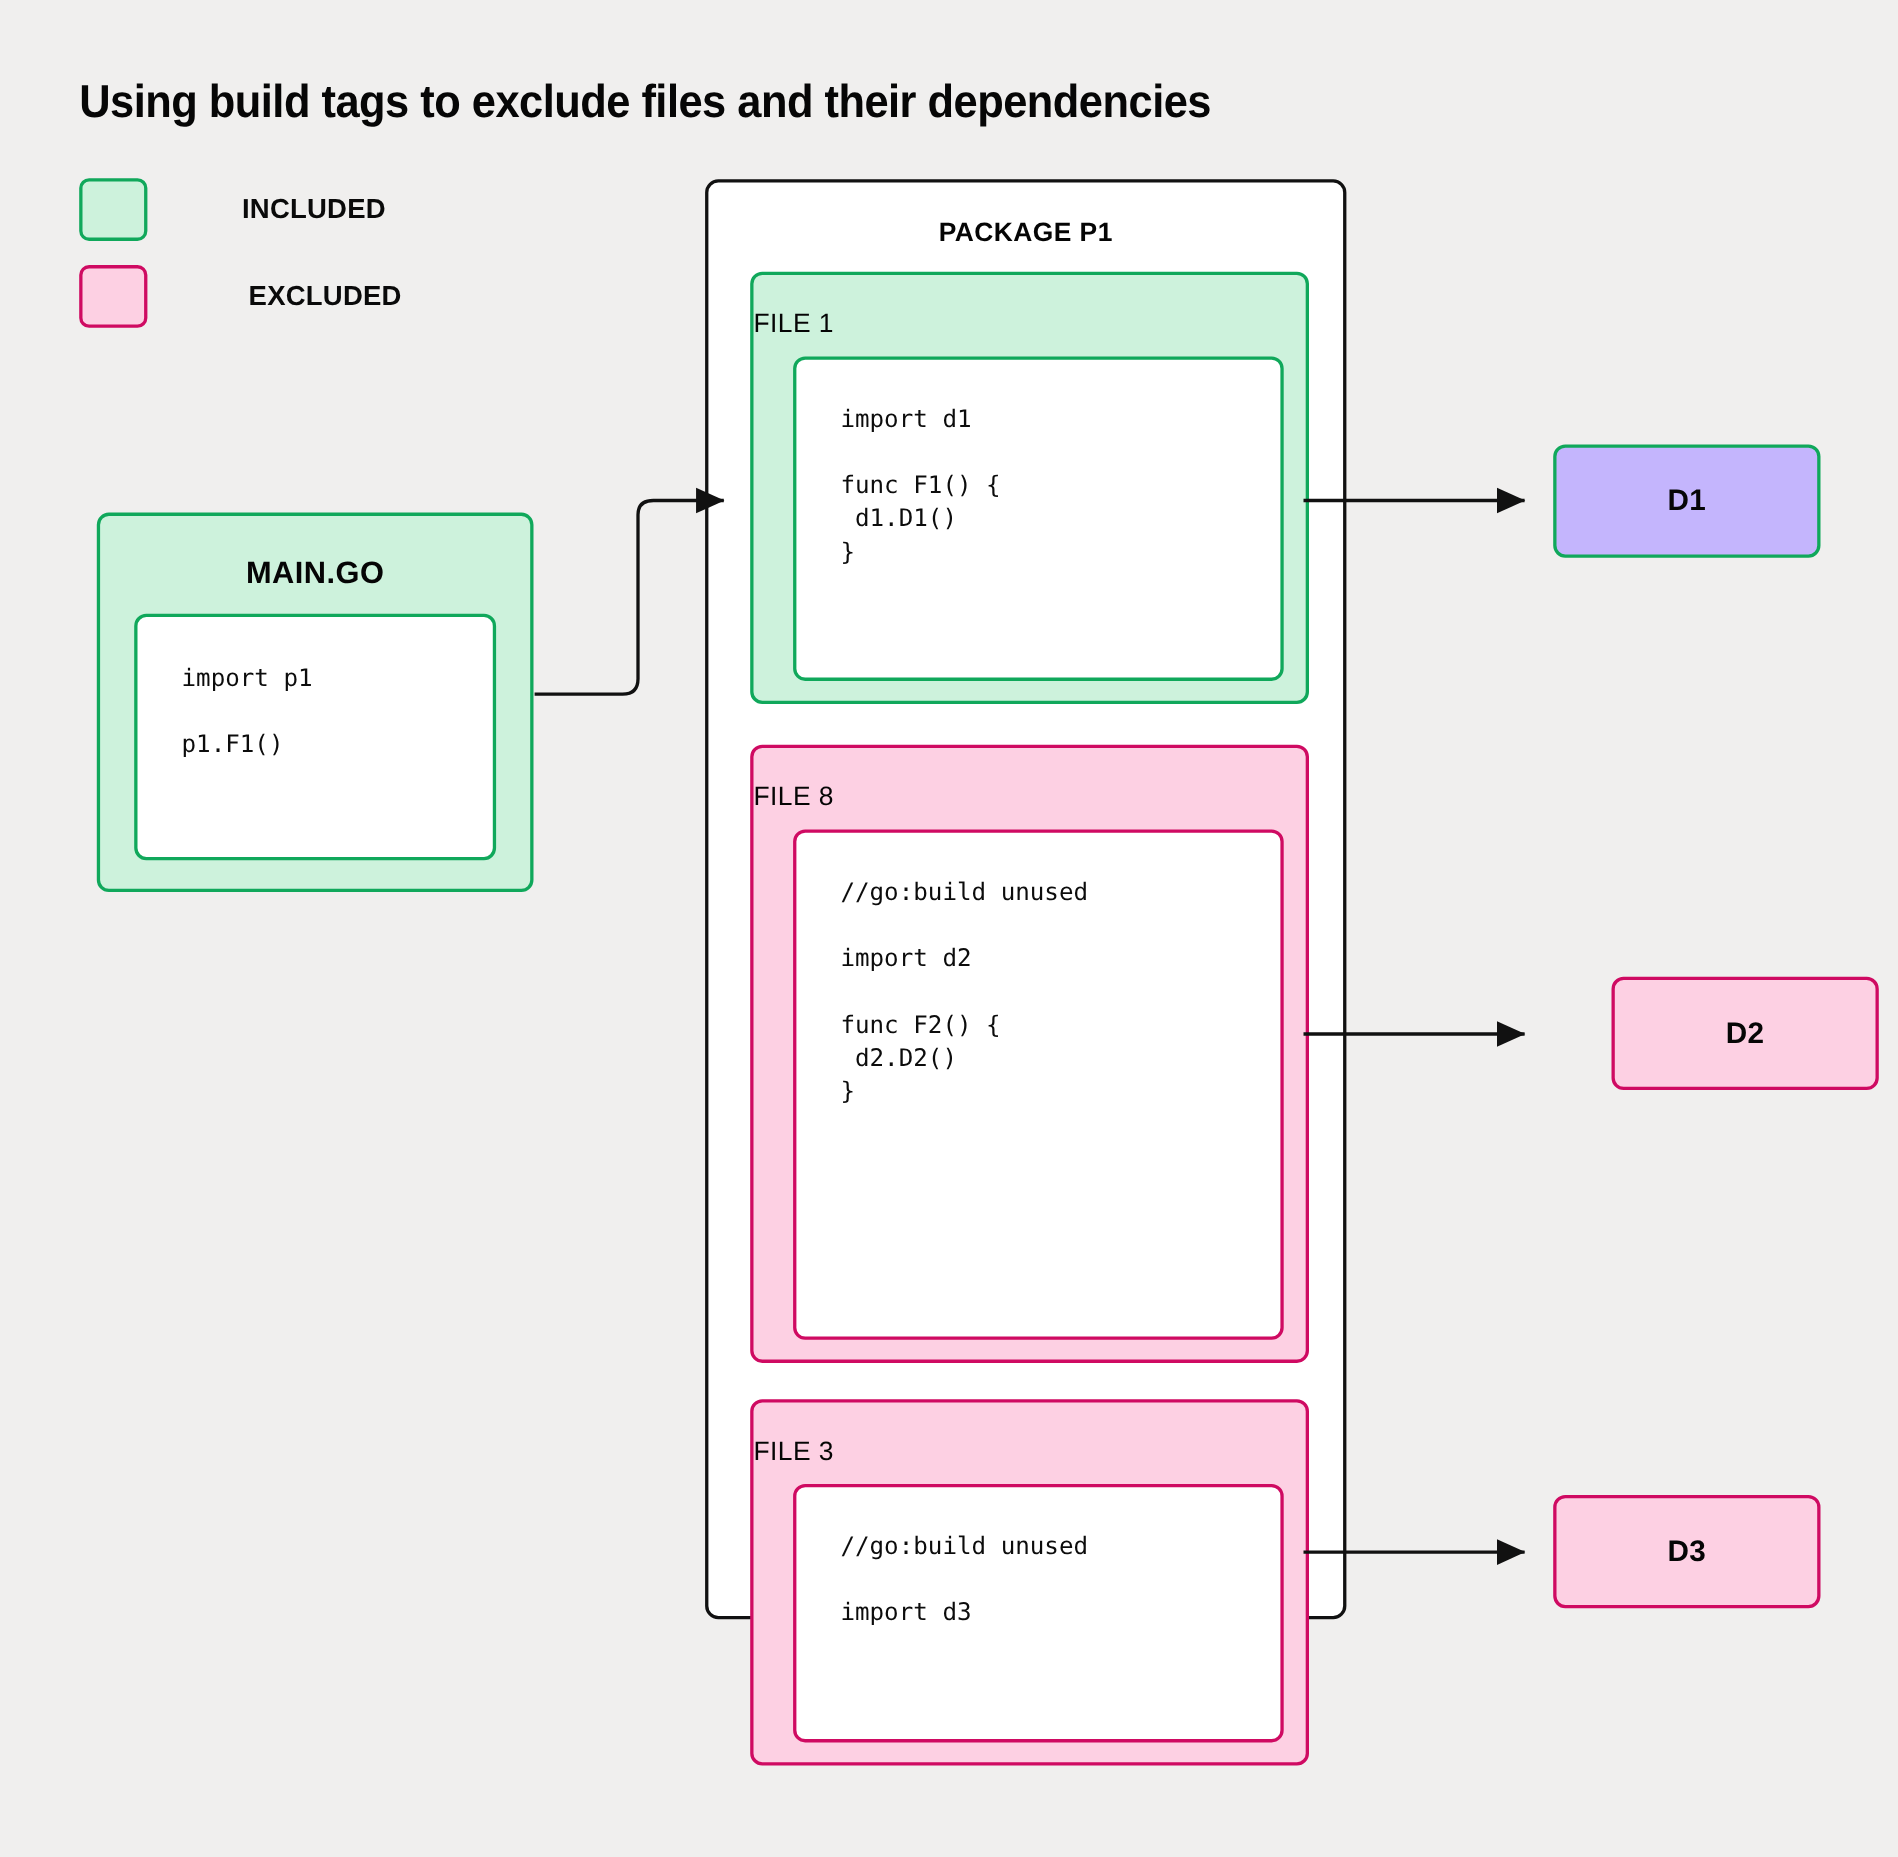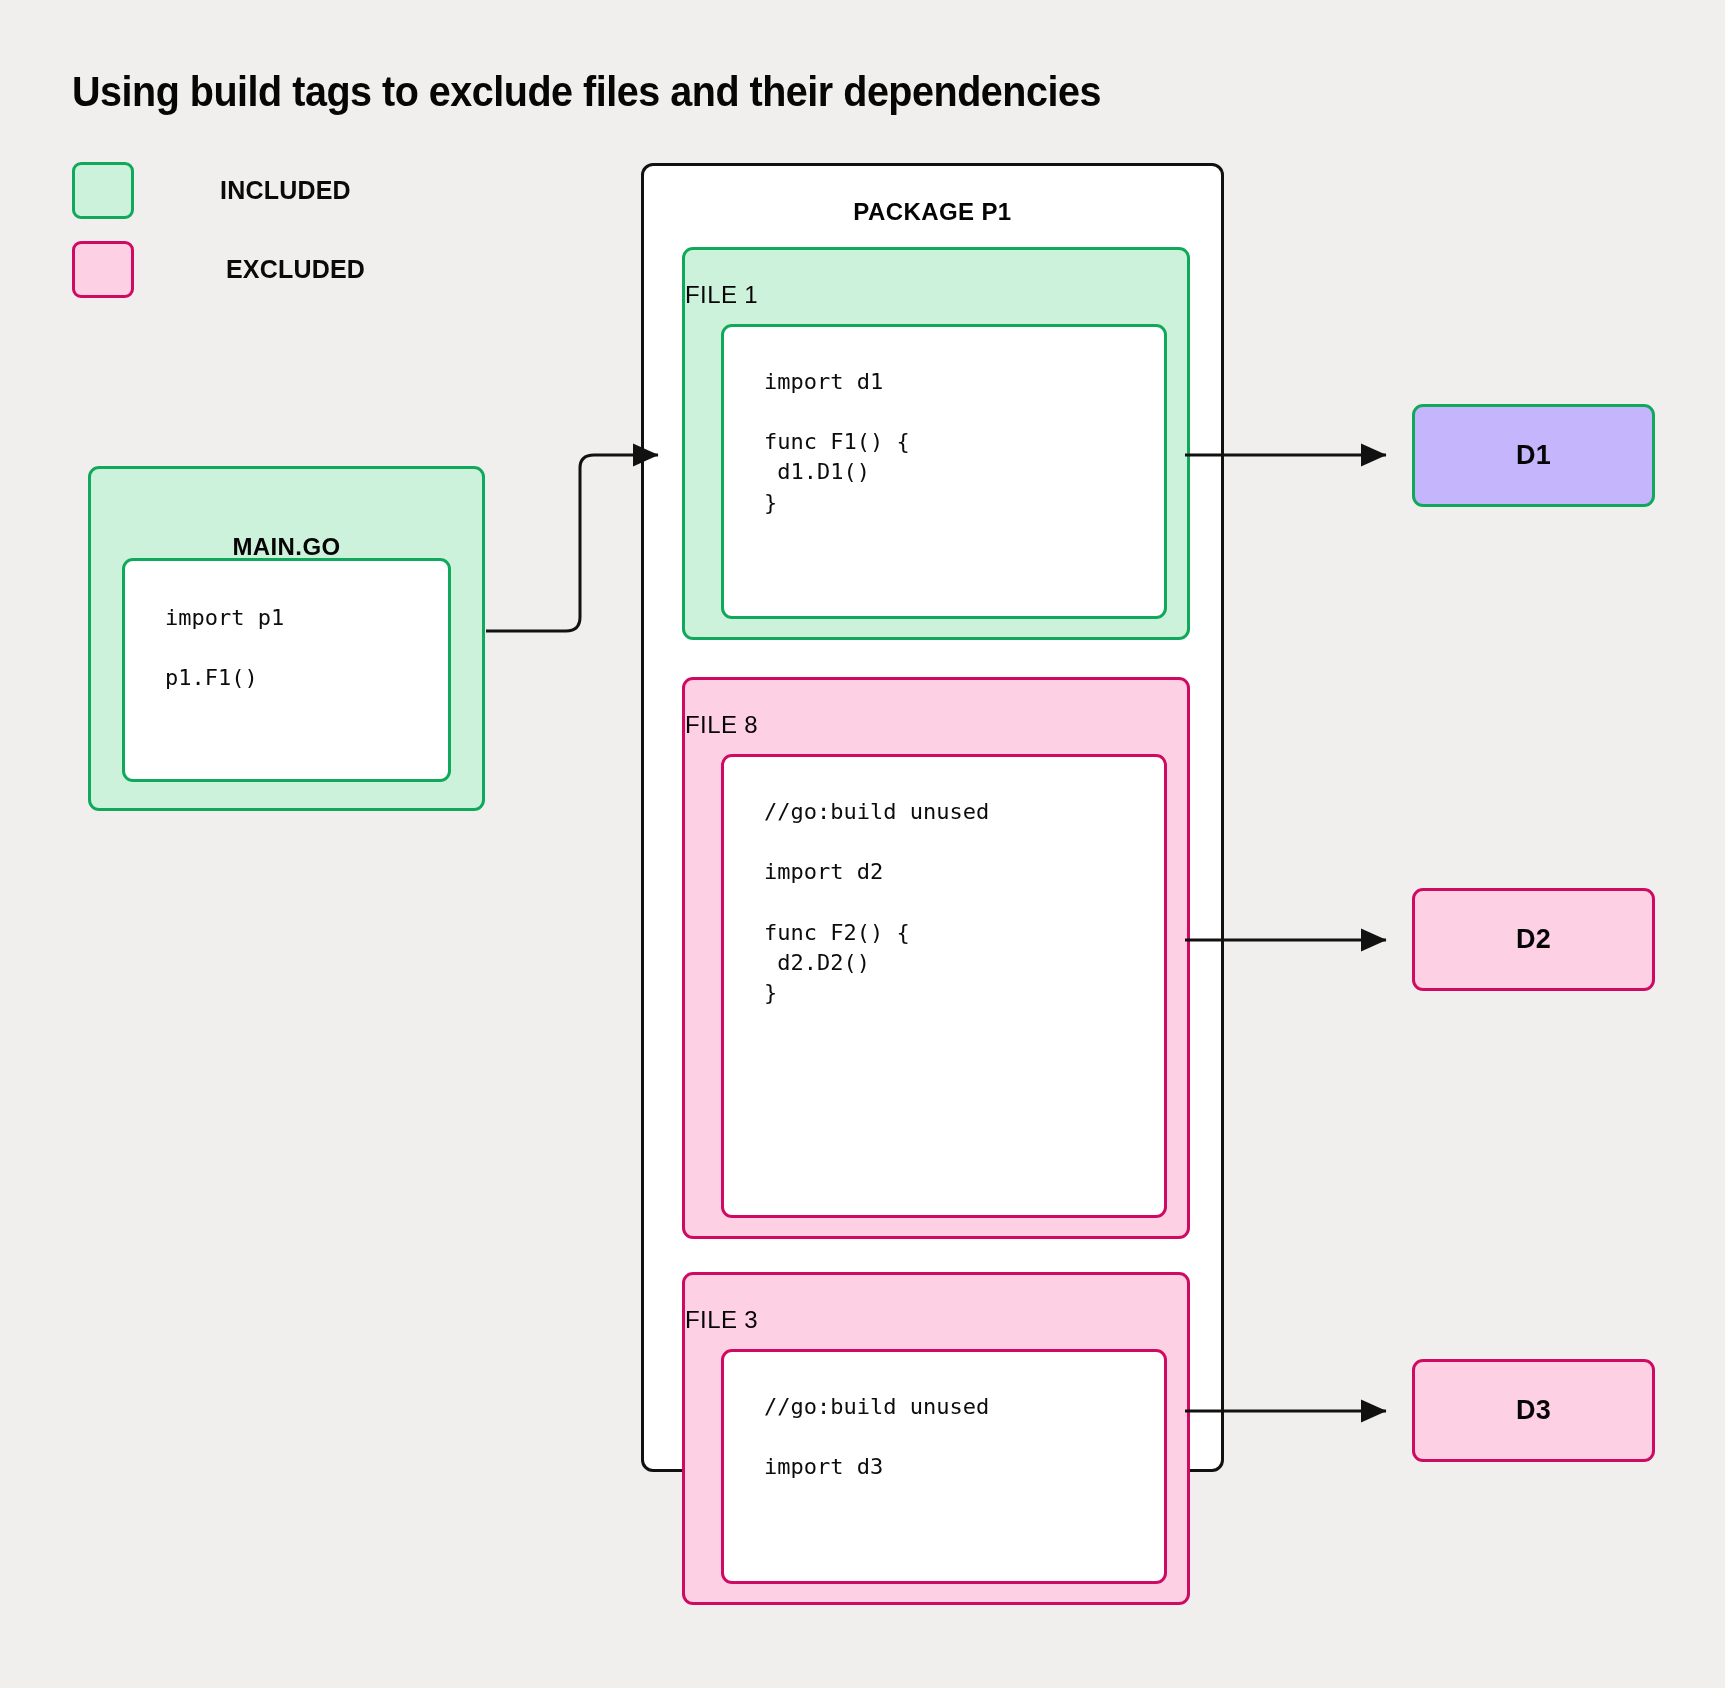--- a/index.html
+++ b/index.html
@@ -144,25 +144,24 @@
     background: #cdf2dc;
     border: 3px solid #10a85b;
     border-radius: 11px;
     box-sizing: border-box;
   }
   #main-go-title {
     position: absolute;
     left: 0; right: 0;
     top: 36px;
     text-align: center;
-    font-size: 24px;
+    font-size: 28px;
     font-weight: 700;
     letter-spacing: 0.4px;
     color: #050505;
-    margin-top: 28px;
   }
   #main-go-code {
     position: absolute;
     left: 31px;
     right: 31px;
     top: 89px;
     bottom: 26px;
     background: #ffffff;
     border: 3px solid #10a85b;
     border-radius: 11px;
@@ -183,21 +182,21 @@
   }
   .dep-green { background: #c4b5fd; border: 3px solid #10a85b; }
   .dep-pink  { background: #fdd0e3; border: 3px solid #cf0a62; }
   .dep-label {
     font-size: 27px;
     font-weight: 700;
     letter-spacing: 0.3px;
     color: #060606;
   }
   #dep-d1 { left: 1412px; top: 404px; }
-  #dep-d2 { left: 1412px; top: 888px; }
+  #dep-d2 { left: 1465px; top: 888px; }
   #dep-d3 { left: 1412px; top: 1359px; }
 
   
   #connectors {
     position: absolute;
     left: 0; top: 0;
     width: 1725px;
     height: 1688px;
     pointer-events: none;
   }

